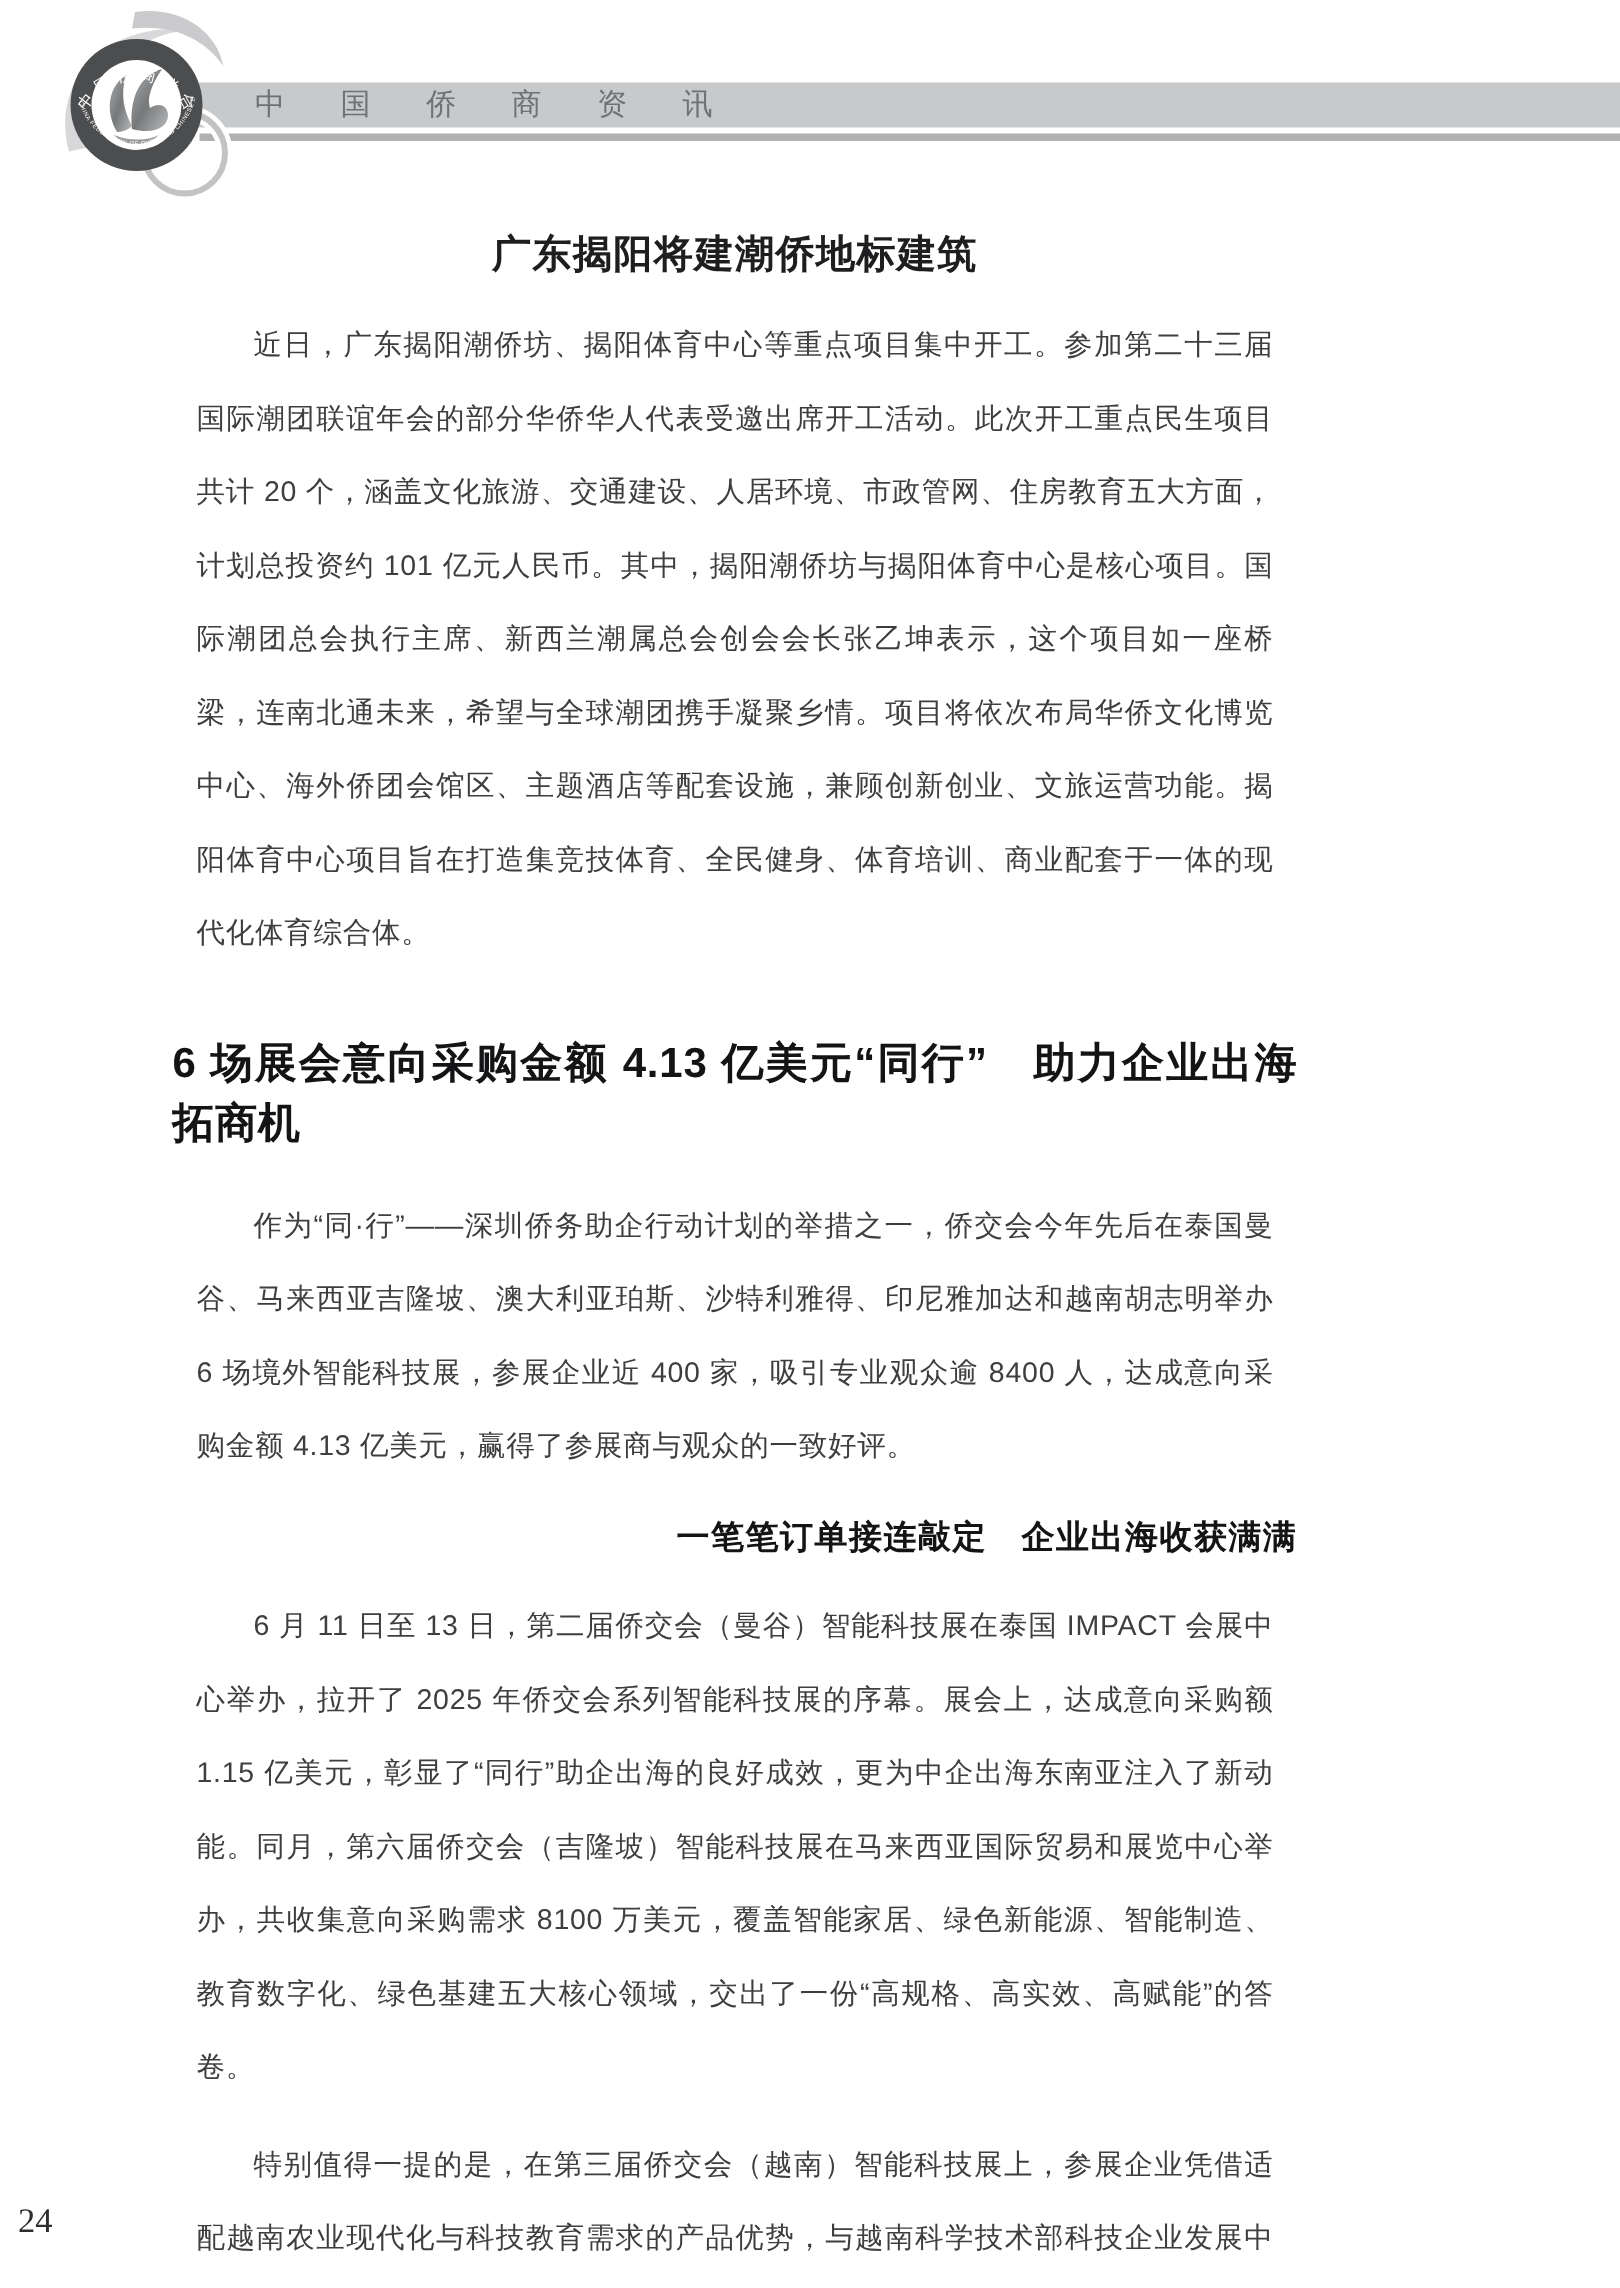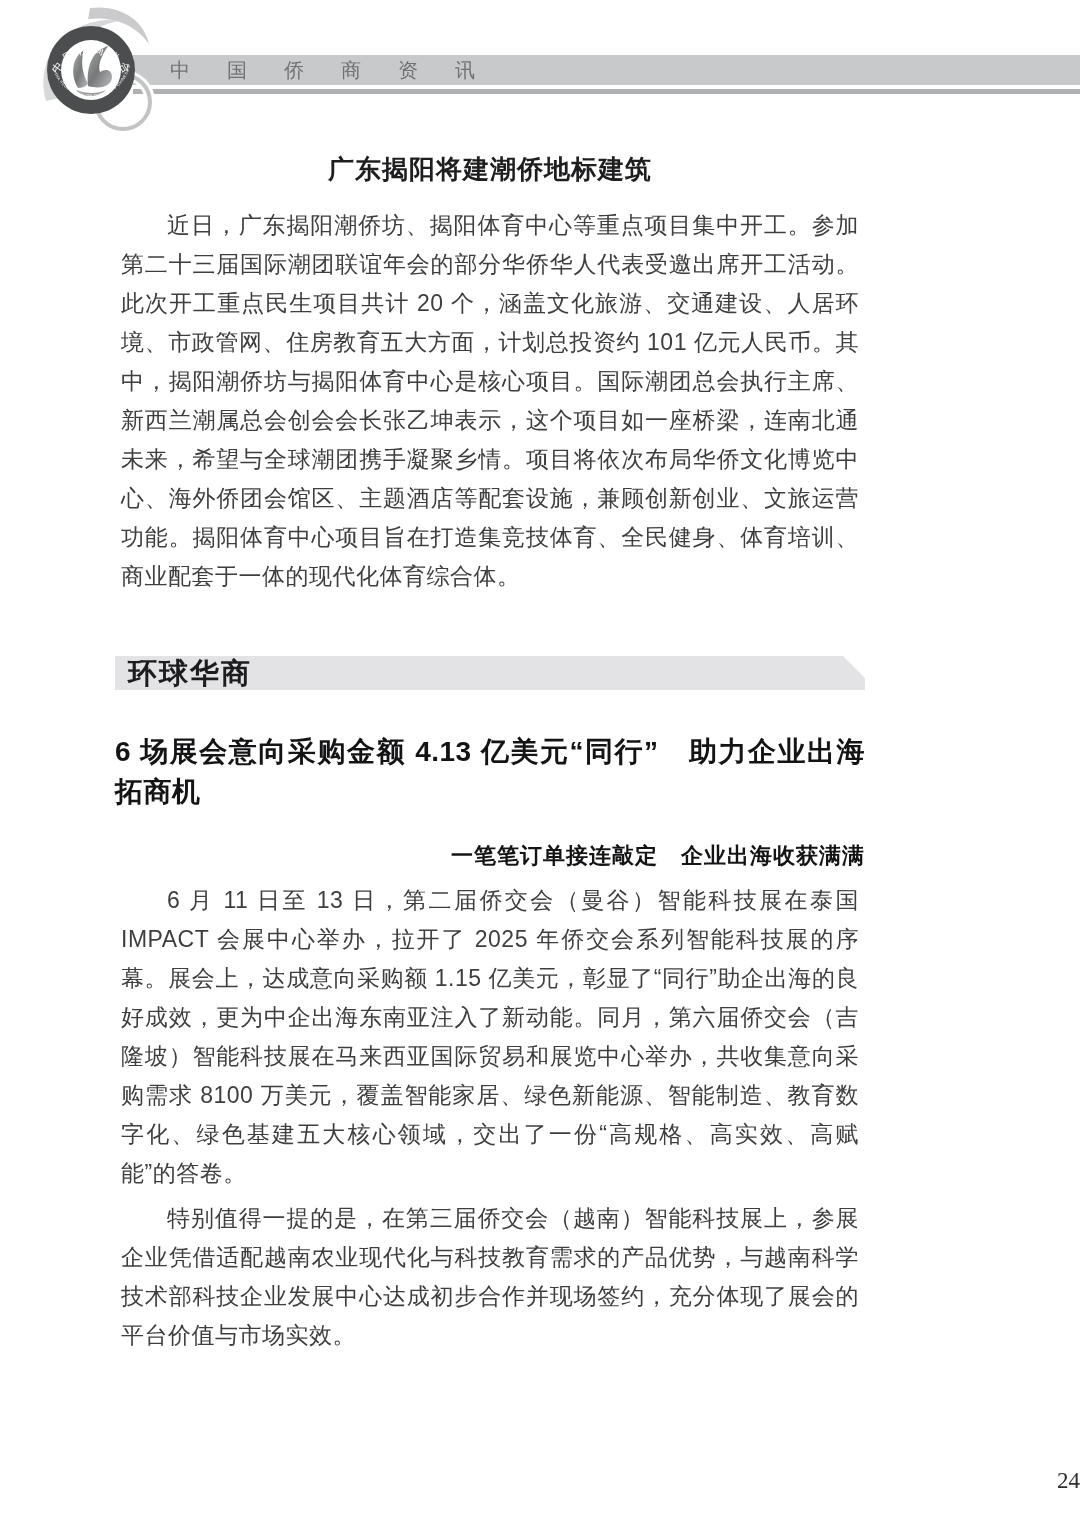--- a/index.html
+++ b/index.html
@@ -26,21 +26,21 @@
   }
   .logo { position: absolute; left: 28px; top: 6px; width: 140px; height: 130px; }
   
   .main { position: absolute; top: 0; left: 0; width: 980px; padding: 152px 0 0 0; }
   .col { margin: 0 115px; }
   .article-title {
     margin: 0 0 20px 0; font-size: 26px; line-height: 34px; font-weight: bold;
     color: #1e1e20; text-align: center; letter-spacing: 1px;
   }
   .para {
-    margin: 6px; font-size: 23px; line-height: 39px; color: #3e3e40;
+    margin: 16px; font-size: 19px; line-height: 49px; color: #3e3e40;
     text-align: justify; text-indent: 2em; letter-spacing: 0.5px;
   }
   .source { float: right; color: #3e3e40; }
   .section-banner {
     margin-top: 60px; height: 34px; background: #e3e3e5;
     clip-path: polygon(0 0, calc(100% - 22px) 0, 100% 22px, 100% 100%, 0 100%);
   }
   .section-label {
     display: block; padding-left: 13px; font-family: "Liberation Serif", serif;
     font-size: 29px; line-height: 35px; font-weight: 600; color: #1c1c1e;
@@ -48,21 +48,21 @@
   }
   .headline {
     margin: 42px 0 24px 0; font-size: 28px; line-height: 40px; font-weight: bold;
     color: #141416; letter-spacing: 0.5px; text-align: justify;
   }
   .subheading {
     margin: 0; font-size: 22px; line-height: 39px; font-weight: bold;
     color: #141416; text-align: right; text-indent: 0; letter-spacing: 1px;
   }
   .page-number {
-    position: absolute; left: 2px; right: 0; top: 1468px; text-align: right;
+    position: absolute; left: 12px; right: 0; top: 1468px; text-align: left;
     font-family: "Liberation Serif", serif; font-size: 23px; color: #2e2e30;
   }
 </style>
 </head>
 <body>
 
 <div class="header">
   <div class="band"></div>
   <div class="band-line"></div>
   <div class="masthead">中国侨商资讯</div>
@@ -101,26 +101,24 @@
   </div>
 </div>
 
 <div class="main">
   <div class="col">
 
     <h1 class="article-title">广东揭阳将建潮侨地标建筑</h1>
 
     <p class="para"><span>近日，广东揭阳潮侨坊、揭阳体育中心等重点项目集中开工。参加第二十三届国际潮团联谊年会的部分华侨华人代表受邀出席开工活动。此次开工重点民生项目共计 20 个，涵盖文化旅游、交通建设、人居环境、市政管网、住房教育五大方面，计划总投资约 101 亿元人民币。其中，揭阳潮侨坊与揭阳体育中心是核心项目。国际潮团总会执行主席、新西兰潮属总会创会会长张乙坤表示，这个项目如一座桥梁，连南北通未来，希望与全球潮团携手凝聚乡情。项目将依次布局华侨文化博览中心、海外侨团会馆区、主题酒店等配套设施，兼顾创新创业、文旅运营功能。揭阳体育中心项目旨在打造集竞技体育、全民健身、体育培训、商业配套于一体的现代化体育综合体。</span></p>
 
-    <div class="section-banner">
-      <span class="section-label">环球华商</span>
-    </div>
 
     <h2 class="headline">6 场展会意向采购金额 4.13 亿美元“同行”　助力企业出海拓商机</h2>
 
+    <p class="para">作为“同·行”——深圳侨务助企行动计划的举措之一，侨交会今年先后在泰国曼谷、马来西亚吉隆坡、澳大利亚珀斯、沙特利雅得、印尼雅加达和越南胡志明举办 6 场境外智能科技展，参展企业近 400 家，吸引专业观众逾 8400 人，达成意向采购金额 4.13 亿美元，赢得了参展商与观众的一致好评。</p>
 
     <h3 class="subheading">一笔笔订单接连敲定　企业出海收获满满</h3>
 
     <p class="para">6 月 11 日至 13 日，第二届侨交会（曼谷）智能科技展在泰国 IMPACT 会展中心举办，拉开了 2025 年侨交会系列智能科技展的序幕。展会上，达成意向采购额 1.15 亿美元，彰显了“同行”助企出海的良好成效，更为中企出海东南亚注入了新动能。同月，第六届侨交会（吉隆坡）智能科技展在马来西亚国际贸易和展览中心举办，共收集意向采购需求 8100 万美元，覆盖智能家居、绿色新能源、智能制造、教育数字化、绿色基建五大核心领域，交出了一份“高规格、高实效、高赋能”的答卷。</p>
     <p class="para">特别值得一提的是，在第三届侨交会（越南）智能科技展上，参展企业凭借适配越南农业现代化与科技教育需求的产品优势，与越南科学技术部科技企业发展中心达成初步合作并现场签约，充分体现了展会的平台价值与市场实效。</p>
 
   </div>
 </div>
 
 <div class="page-number">24</div>

